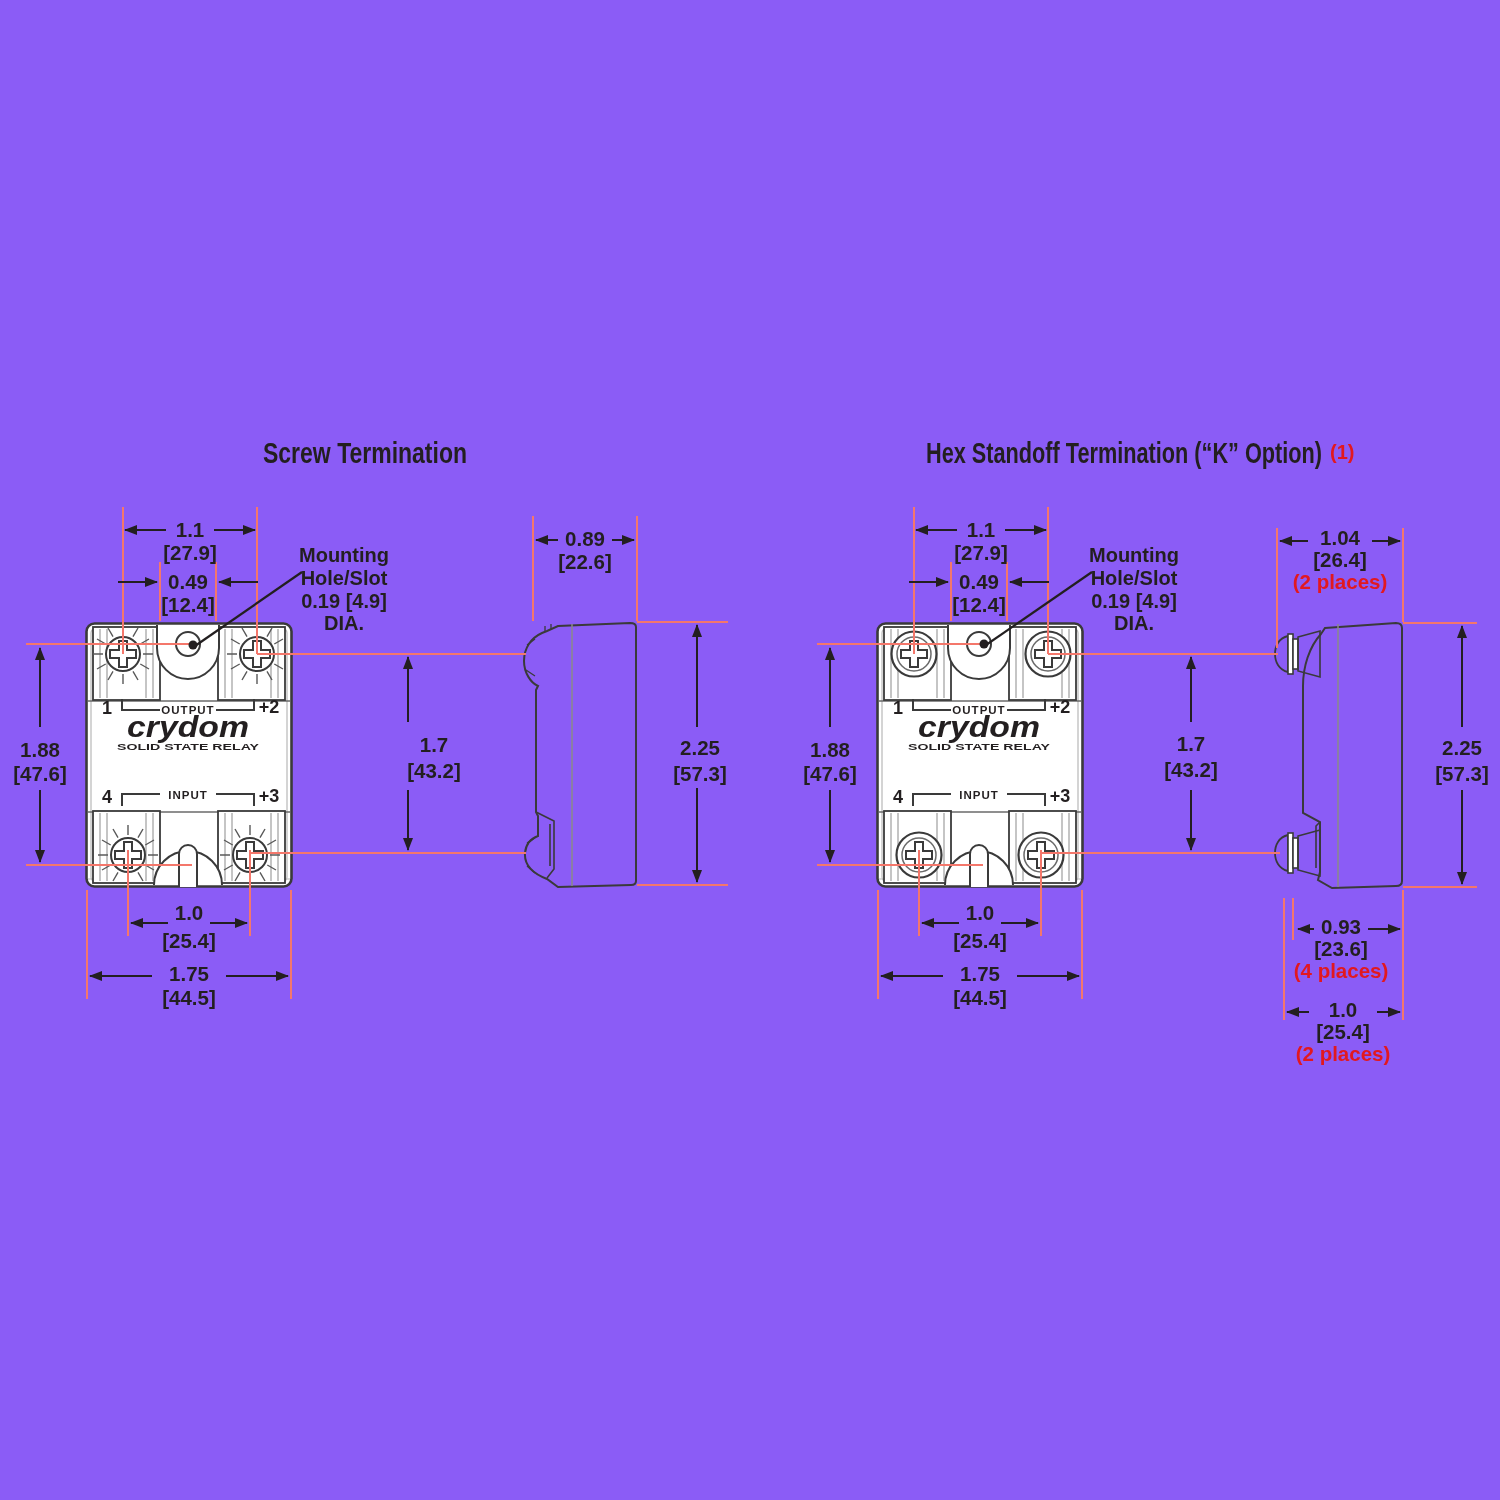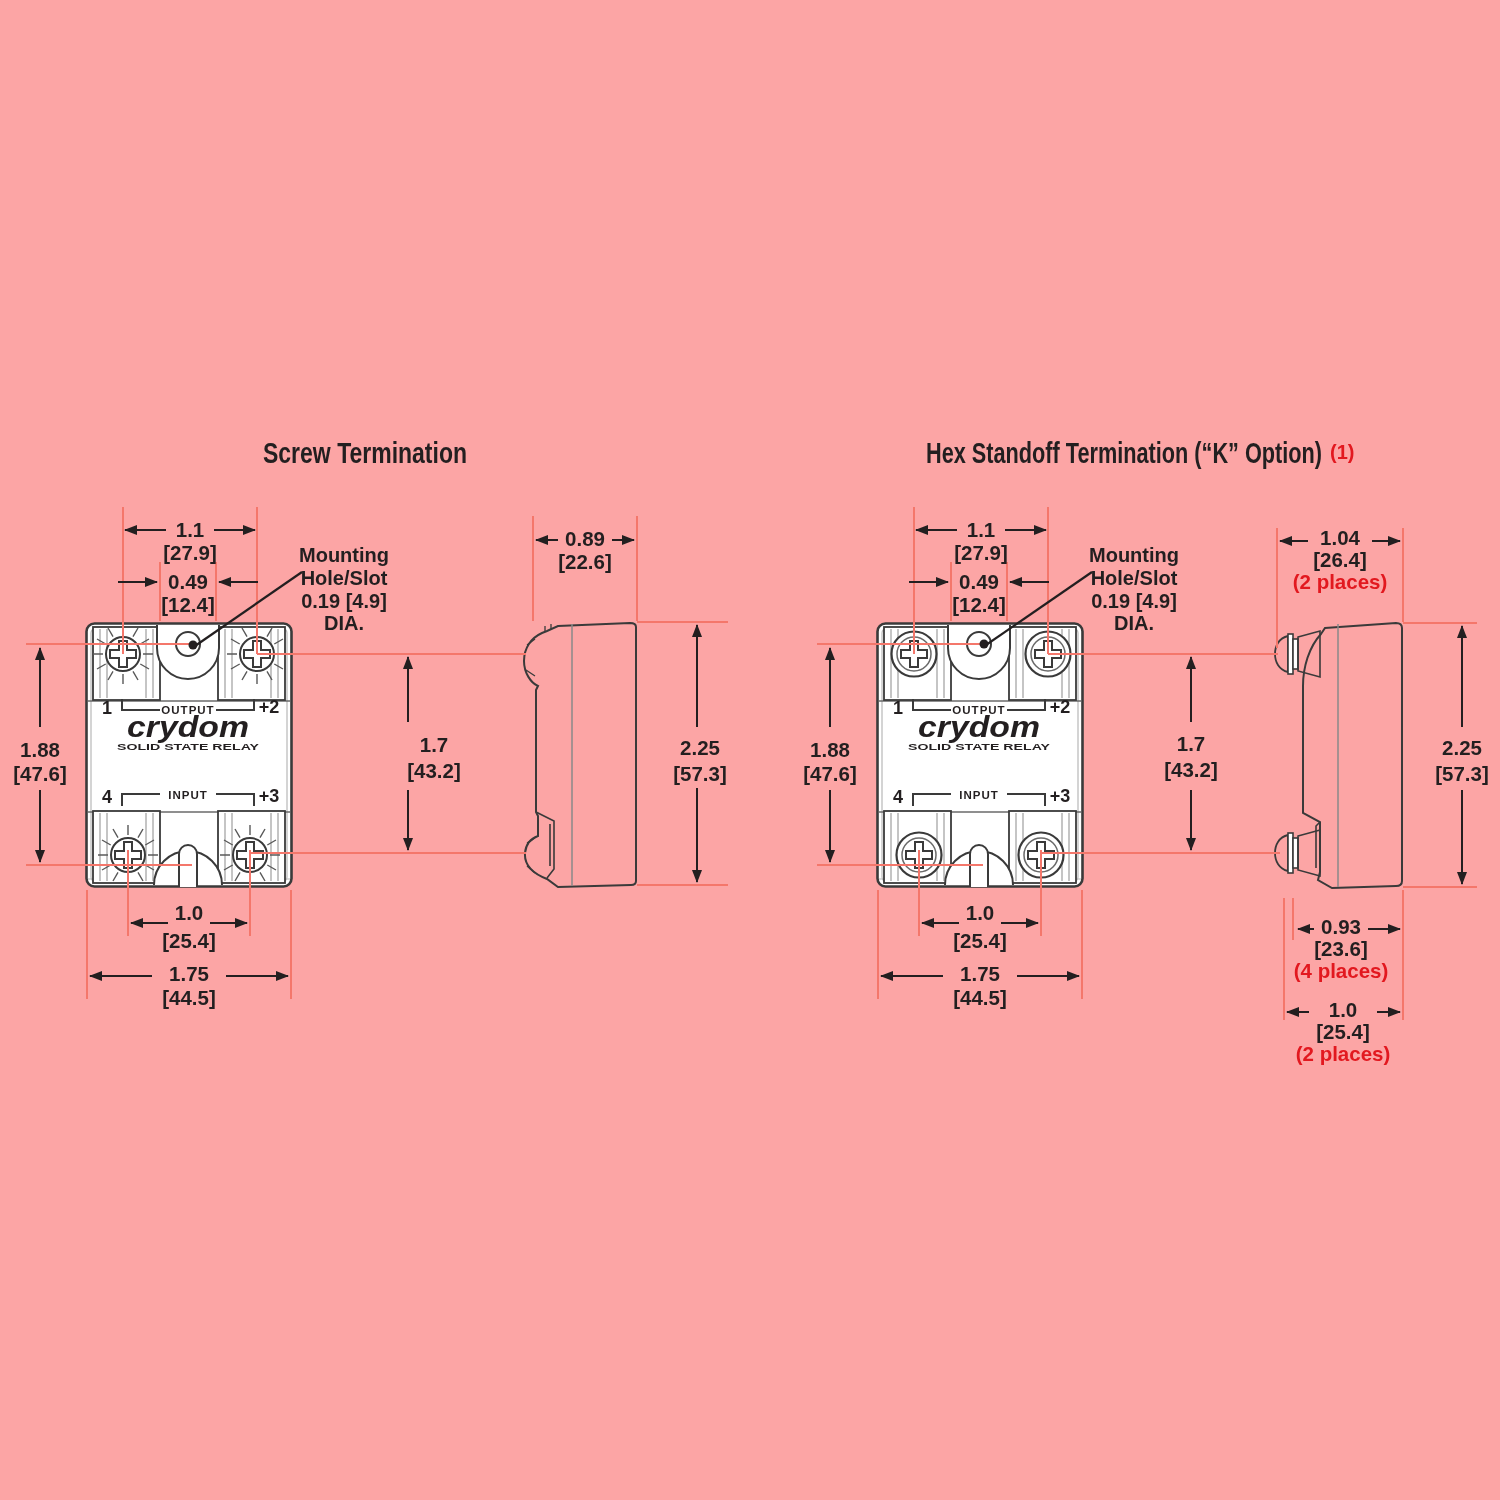--- a/index.html
+++ b/index.html
@@ -1,16 +1,16 @@
 <!DOCTYPE html>
 <html><head>
 <meta charset="utf-8">
 <style>
   html,body{margin:0;padding:0;background:#ffffff;}
-  #canvas{position:relative;width:1500px;height:1500px;background:#fca5a5;overflow:hidden;}
+  #canvas{position:relative;width:1500px;height:1500px;background:#8b5cf6;overflow:hidden;}
   svg{font-family:"Liberation Sans", sans-serif;}
   text{fill:#231f20;font-weight:bold;}
   .title-txt{font-size:29px;}
   .ref-txt{font-size:20px;fill:#e2181f;}
   .dim-txt{font-size:20.5px;text-anchor:middle;}
   .note-red{font-size:20.5px;text-anchor:middle;fill:#e2181f;}
   .callout-txt{font-size:20px;text-anchor:middle;}
   .pin-txt{font-size:18px;text-anchor:middle;}
   .small-lbl{font-size:11.5px;text-anchor:middle;letter-spacing:1px;}
   .brand-txt{font-size:30px;font-style:italic;text-anchor:middle;}

